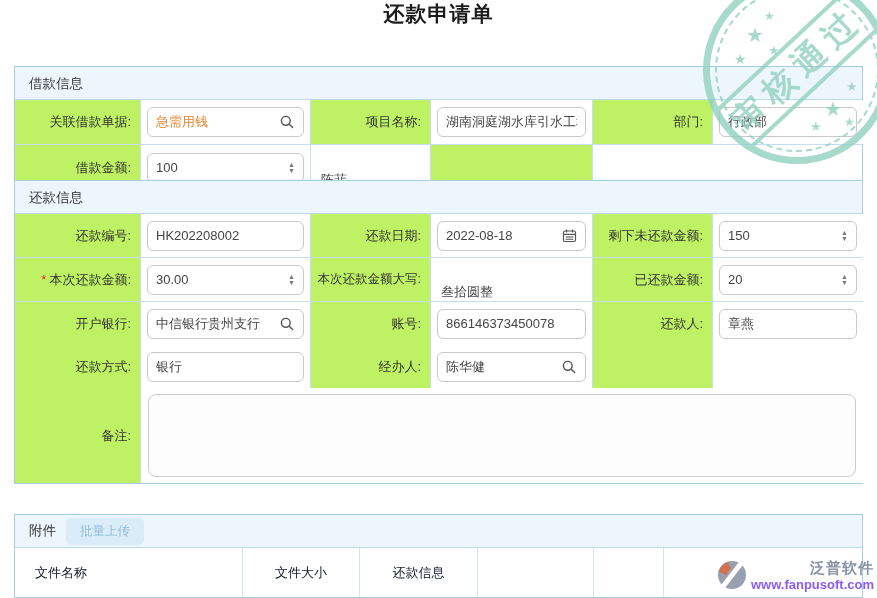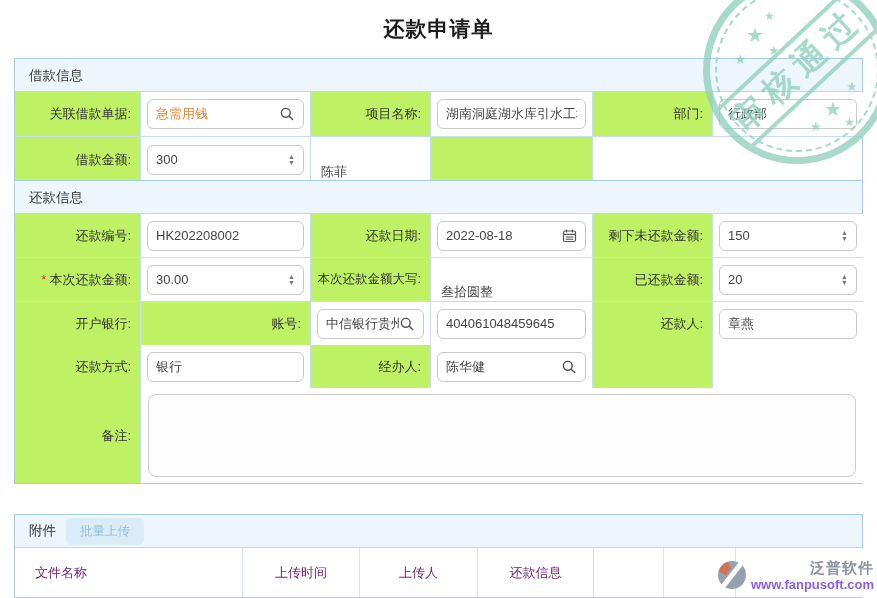--- a/index.html
+++ b/index.html
@@ -1,20 +1,20 @@
 <!DOCTYPE html>
 <html><head>
 <meta charset="utf-8">
 <style>
   * { margin:0; padding:0; box-sizing:border-box; }
   html,body { width:877px; height:598px; overflow:hidden; background:#fff;
     font-family:"Liberation Sans","DejaVu Sans",sans-serif; }
   .page { position:relative; width:877px; height:598px; overflow:hidden; }
 
-  .page-title { text-align:center; font-size:21px; font-weight:bold; color:#1c1c1c; padding-top:15px; letter-spacing:1px; }
+  .page-title { text-align:center; font-size:21px; font-weight:bold; color:#1c1c1c; letter-spacing:1px; }
 
   
   .section { position:absolute; left:14px; width:849px; border:1px solid #a6cde2; background:#fff; }
   .sec-head { height:33px; line-height:33px; background:#edf6fc; border-bottom:1px solid #bcd9ea;
     padding-left:14px; font-size:13.5px; color:#333; }
   .grid { display:grid; grid-template-columns:126px 170px 120px 162px 120px 150px; }
   .cell { border-bottom:1px solid #c6dff0; border-right:1px solid #c6dff0; display:flex; align-items:center; min-height:44px; }
   .cell.last-col { border-right:none; }
   .cell.last-row { border-bottom:none; }
   .lbl { background:#bef264; justify-content:flex-end; padding-right:9px; font-size:13px; color:#333; text-align:right; }
@@ -34,21 +34,21 @@
     resize:none; font-family:inherit; font-size:13px; padding:6px; color:#444; }
   .fld.remark-fld { grid-column:2 / -1; padding:7px; }
 
   
   .attach-head { height:33px; background:#edf6fc; border-bottom:1px solid #bcd9ea; display:flex; align-items:center; padding-left:14px; }
   .attach-title { font-size:13.5px; color:#333; margin-right:10px; }
   .btn-batch { background:#d9ecf8; color:#93bdda; border:1px solid #d9ecf8; border-radius:5px;
     font-size:12.5px; padding:4px 13px; cursor:pointer; }
   .attach-grid { display:grid; grid-template-columns:228px 117px 118px 116px 70px 72px 127px; height:49px; }
   .acell { border-right:1px solid #d4e5f1; display:flex; align-items:center; justify-content:center;
-    font-size:13px; color:#701a75; background:#fff; }
+    font-size:13px; color:#0f172a; background:#fff; }
   .acell:first-child { justify-content:flex-start; padding-left:20px; }
   .acell:last-child { border-right:none; }
 
   
   .logo { position:absolute; right:3px; bottom:6px; display:flex; align-items:center; z-index:6; }
   .logo-txt { display:flex; flex-direction:column; align-items:flex-end; margin-left:2px; }
   .logo-name { font-size:15px; font-weight:bold; color:#8a93a4; letter-spacing:1px; line-height:21px; }
   .logo-url { font-size:13px; color:#8b5cf6; font-weight:bold; line-height:14px; }
 
   
@@ -80,21 +80,21 @@
       <span class="star" style="left:62px;top:64px;font-size:13px;">★</span>
       <span class="star" style="left:28px;top:72px;font-size:14px;">★</span>
       <span class="star" style="left:58px;top:30px;font-size:12px;">★</span>
       <span class="star" style="left:118px;top:118px;font-size:20px;">★</span>
       <span class="star" style="left:140px;top:100px;font-size:13px;">★</span>
       <span class="star" style="left:104px;top:140px;font-size:13px;">★</span>
       <span class="star" style="left:138px;top:136px;font-size:12px;">★</span>
     </div>
   </div>
 
-  <div class="section" style="top:58px;">
+  <div class="section" style="top:66px;">
     <div class="sec-head">借款信息</div>
     <div class="grid" style="grid-auto-rows:45px;">
 
       <div class="cell lbl">关联借款单据:</div>
       <div class="cell fld">
         <div class="box">
           <span class="val orange">急需用钱</span>
           <svg class="icon-svg" width="16" height="16" viewBox="0 0 20 20">
               <circle cx="8.5" cy="8.5" r="5.5" fill="none" stroke="#555" stroke-width="1.8"></circle>
               <line x1="12.8" y1="12.8" x2="17" y2="17" stroke="#555" stroke-width="1.8" stroke-linecap="round"></line>
@@ -110,21 +110,21 @@
       <div class="cell lbl">部门:</div>
       <div class="cell fld last-col">
         <div class="box">
           <span class="val">行政部</span>
         </div>
       </div>
 
       <div class="cell lbl last-row">借款金额:</div>
       <div class="cell fld last-row">
         <div class="box">
-          <span class="val">300</span>
+          <span class="val">100</span>
           <span class="stepper-arrows">
               <span>▲</span>
               <span>▼</span>
             </span>
         </div>
       </div>
       <div class="cell fld last-row">
         <span class="plain">陈菲</span>
       </div>
       <div class="cell lbl last-row"></div>
@@ -189,33 +189,33 @@
         <div class="box">
           <span class="val">20</span>
           <span class="stepper-arrows">
               <span>▲</span>
               <span>▼</span>
             </span>
         </div>
       </div>
 
       <div class="cell lbl">开户银行:</div>
-      <div class="cell lbl">账号:</div>
       <div class="cell fld">
         <div class="box">
           <span class="val">中信银行贵州支行</span>
           <svg class="icon-svg" width="16" height="16" viewBox="0 0 20 20">
               <circle cx="8.5" cy="8.5" r="5.5" fill="none" stroke="#555" stroke-width="1.8"></circle>
               <line x1="12.8" y1="12.8" x2="17" y2="17" stroke="#555" stroke-width="1.8" stroke-linecap="round"></line>
             </svg>
         </div>
       </div>
-      <div class="cell fld">
-        <div class="box">
-          <span class="val">404061048459645</span>
+      <div class="cell lbl">账号:</div>
+      <div class="cell fld">
+        <div class="box">
+          <span class="val">866146373450078</span>
         </div>
       </div>
       <div class="cell lbl">还款人:</div>
       <div class="cell fld last-col">
         <div class="box">
           <span class="val">章燕</span>
         </div>
       </div>
 
       <div class="cell lbl">还款方式:</div>
@@ -244,22 +244,21 @@
     </div>
   </div>
 
   <div class="section" style="top:514px; height:84px;">
     <div class="attach-head">
       <span class="attach-title">附件</span>
       <button class="btn-batch">批量上传</button>
     </div>
     <div class="attach-grid">
       <div class="acell">文件名称</div>
-      <div class="acell">上传时间</div>
-      <div class="acell">上传人</div>
+      <div class="acell">文件大小</div>
       <div class="acell">还款信息</div>
       <div class="acell"></div>
       <div class="acell"></div>
       <div class="acell"></div>
     </div>
   </div>
 
   <div class="logo">
     <svg width="34" height="34" viewBox="0 0 34 34">
       <circle cx="17" cy="17" r="14" fill="#98a0b0"></circle>

